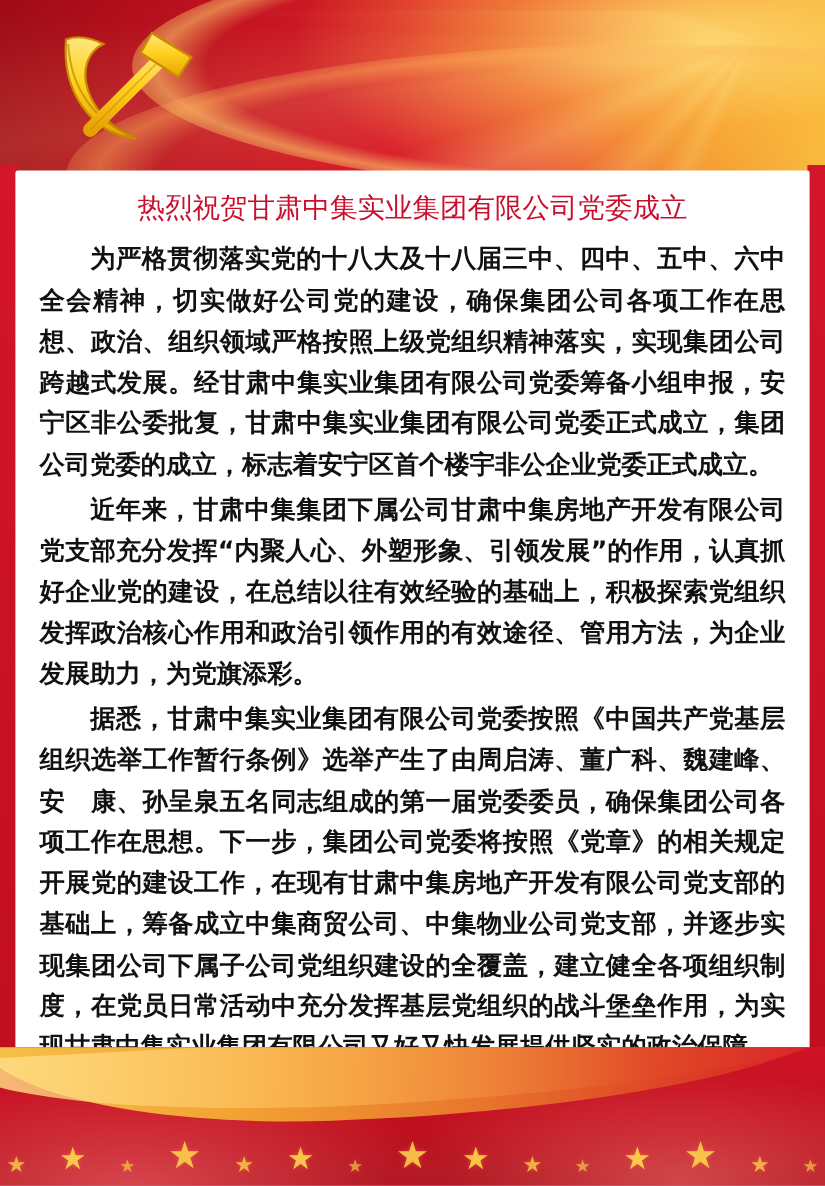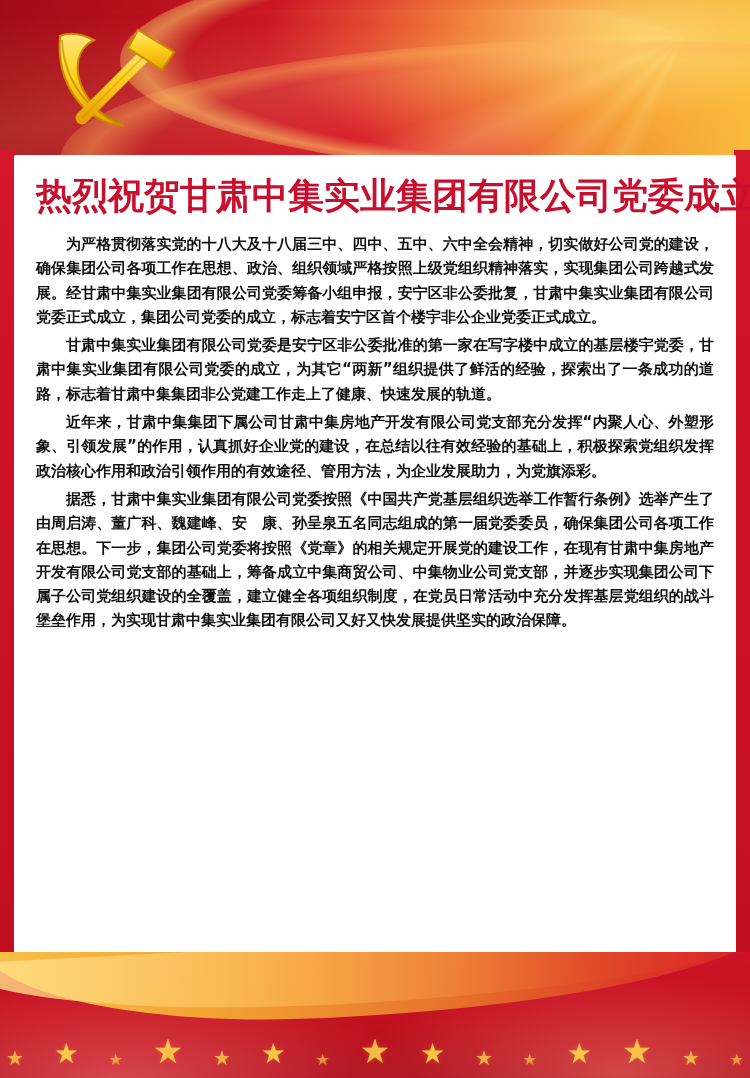--- a/index.html
+++ b/index.html
@@ -86,31 +86,31 @@
     background: #ffffff;
     border-radius: 2px;
   }
   .panel-inner {
     padding: 12px 22px 0 22px;
   }
   .headline {
     margin: 6px 0 14px 0;
     text-align: center;
     font-family: "DejaVu Sans", "Liberation Sans", sans-serif;
-    font-weight: 700;
-    font-size: 36px;
+    font-weight: 400;
+    font-size: 25px;
     letter-spacing: 0px;
     color: #c8102e;
     line-height: 1.25;
     white-space: nowrap;
   }
   .body-text p {
     margin: 0 0 4px 0;
     text-indent: 2em;
-    font-size: 15px;
+    font-size: 23px;
     line-height: 1.62;
     color: #111111;
     text-align: justify;
     text-justify: inter-ideograph;
     font-family: "DejaVu Sans", "Liberation Sans", sans-serif;
     font-weight: 600;
   }
 
   
   .bottom {
@@ -211,21 +211,20 @@
   </div>
 
   <div class="side-left"></div>
   <div class="side-right"></div>
 
   <div class="panel">
     <div class="panel-inner">
       <h1 class="headline">热烈祝贺甘肃中集实业集团有限公司党委成立</h1>
       <div class="body-text">
         <p>为严格贯彻落实党的十八大及十八届三中、四中、五中、六中全会精神，切实做好公司党的建设，确保集团公司各项工作在思想、政治、组织领域严格按照上级党组织精神落实，实现集团公司跨越式发展。经甘肃中集实业集团有限公司党委筹备小组申报，安宁区非公委批复，甘肃中集实业集团有限公司党委正式成立，集团公司党委的成立，标志着安宁区首个楼宇非公企业党委正式成立。</p>
-        <p>甘肃中集实业集团有限公司党委是安宁区非公委批准的第一家在写字楼中成立的基层楼宇党委，甘肃中集实业集团有限公司党委的成立，为其它“两新”组织提供了鲜活的经验，探索出了一条成功的道路，标志着甘肃中集集团非公党建工作走上了健康、快速发展的轨道。</p>
         <p>近年来，甘肃中集集团下属公司甘肃中集房地产开发有限公司党支部充分发挥“内聚人心、外塑形象、引领发展”的作用，认真抓好企业党的建设，在总结以往有效经验的基础上，积极探索党组织发挥政治核心作用和政治引领作用的有效途径、管用方法，为企业发展助力，为党旗添彩。</p>
         <p>据悉，甘肃中集实业集团有限公司党委按照《中国共产党基层组织选举工作暂行条例》选举产生了由周启涛、董广科、魏建峰、安　康、孙呈泉五名同志组成的第一届党委委员，确保集团公司各项工作在思想。下一步，集团公司党委将按照《党章》的相关规定开展党的建设工作，在现有甘肃中集房地产开发有限公司党支部的基础上，筹备成立中集商贸公司、中集物业公司党支部，并逐步实现集团公司下属子公司党组织建设的全覆盖，建立健全各项组织制度，在党员日常活动中充分发挥基层党组织的战斗堡垒作用，为实现甘肃中集实业集团有限公司又好又快发展提供坚实的政治保障。</p>
       </div>
     </div>
   </div>
 
   <div class="bottom">
     <div class="bottom-wave"></div>
     <div class="bottom-wave2"></div>
     <div class="stars">

